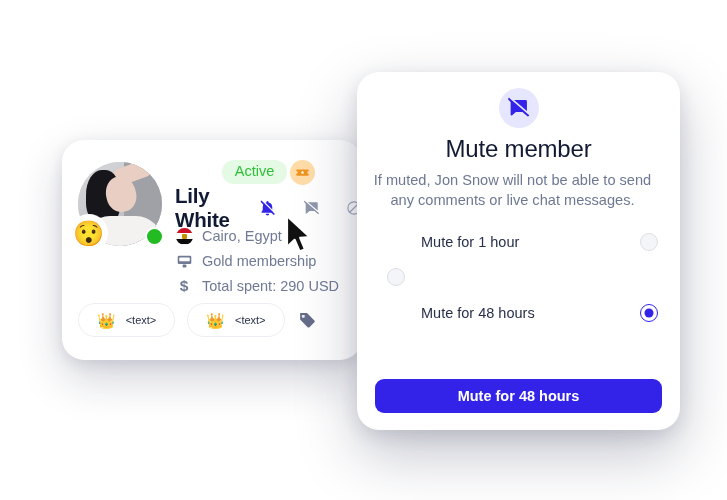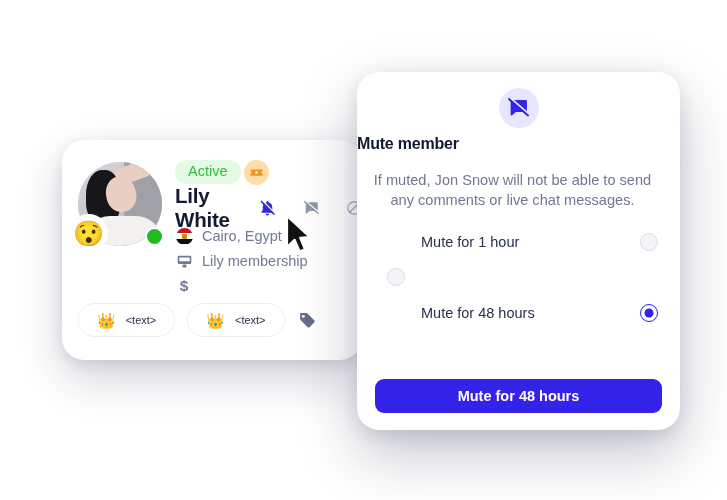--- a/index.html
+++ b/index.html
@@ -77,21 +77,21 @@
     height: 19px;
     border-radius: 50%;
     background: #22bb22;
     border: 2.5px solid #ffffff;
     box-sizing: border-box;
   }
 
   
   #member-body { left: 113px; top: 18px; right: 0; }
 
-  #status-row { display: flex; align-items: center; gap: 3px; height: 28px; }
+  #status-row { display: flex; align-items: center; gap: 3px; height: 28px; justify-content: center; }
   #status-badge {
     background: #e4fae4;
     color: #2fbe3a;
     font-size: 14.5px;
     padding: 4px 13px 5px;
     border-radius: 14px;
     line-height: 1;
   }
   #ticket-badge {
     width: 25px; height: 25px;
@@ -161,21 +161,22 @@
   #dialog-icon-wrap {
     left: 50%; transform: translateX(-50%);
     top: 16px;
     width: 40px; height: 40px;
     border-radius: 50%;
     background: #e7e6ff;
     display: flex; align-items: center; justify-content: center;
   }
   #dialog-title {
     position: absolute; left: 0; right: 0; top: 63px;
-    font-size: 16px; font-weight: bold;
+    text-align: center;
+    font-size: 24px; font-weight: normal;
     color: #121a33;
     letter-spacing: -.2px;
   }
   #dialog-desc {
     position: absolute; left: 4px; right: 16px; top: 98px;
     text-align: center;
     font-size: 14.6px;
     line-height: 20px;
     color: #6e7892;
   }
@@ -297,27 +298,28 @@
       </div>
 
       <div class="info-row">
         <span class="info-ic">
           <svg width="17" height="17" viewBox="0 0 24 24" aria-hidden="true">
             <rect x="2.4" y="4" width="19.2" height="11.4" rx="1.8" fill="#707a94"></rect>
             <rect x="4.6" y="6.2" width="14.8" height="5.4" rx="1" fill="#ffffff"></rect>
             <rect x="9.4" y="16.4" width="5.2" height="4" rx="1" fill="#707a94"></rect>
           </svg>
         </span>
-        <span class="info-tx">Lily membership</span>
+        <span class="info-tx">Gold membership</span>
       </div>
 
       <div class="info-row">
         <span class="info-ic">
           <span class="dollar">$</span>
         </span>
+        <span class="info-tx">Total spent: 290 USD</span>
       </div>
     </div>
 
     <div id="chips-row" class="abs">
       <div class="chip">
         <span class="chip-emoji">👑</span>
         <span class="chip-text">&lt;text&gt;</span>
       </div>
       <div class="chip">
         <span class="chip-emoji">👑</span>

